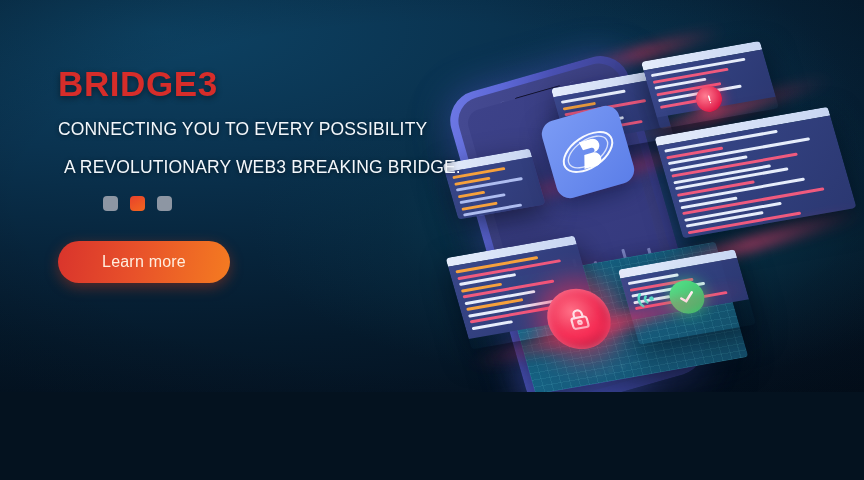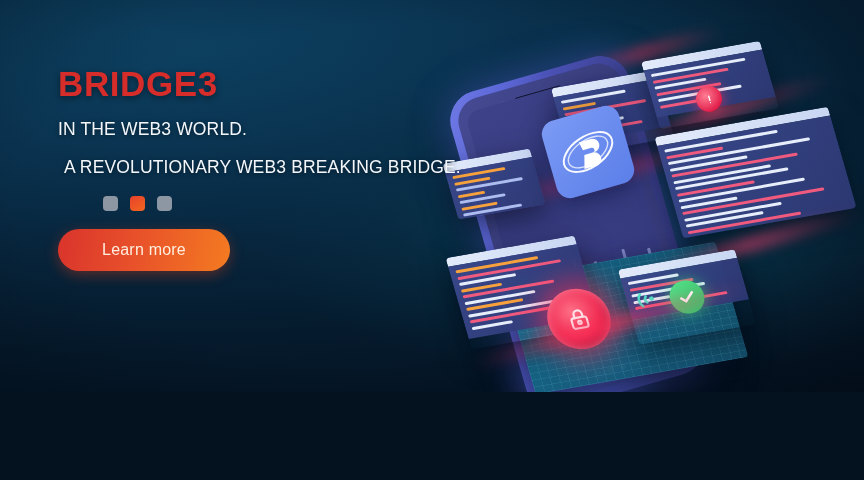--- a/index.html
+++ b/index.html
@@ -32,21 +32,21 @@
   .tagline{list-style:none;margin:0;padding:0;}
   .tagline li{
     color:#f3f7fb;font-size:17.5px;letter-spacing:.15px;line-height:1;
     margin-bottom:20px;white-space:nowrap;text-shadow:0 1px 4px rgba(0,0,0,.5);
   }
   .tagline li.indent{padding-left:6px;}
   .dots{display:flex;gap:12px;margin-top:8px;margin-left:45px;}
   .dot{width:15px;height:15px;border-radius:4px;background:#8d96a3;}
   .dot.active{background:linear-gradient(150deg,#e8412b,#f2671f);}
   .cta{
-    margin-top:18px;display:inline-flex;align-items:center;justify-content:center;
+    margin-top:30px;display:inline-flex;align-items:center;justify-content:center;
     width:172px;height:42px;border-radius:21px;border:none;cursor:pointer;
     background:linear-gradient(100deg,#d9342c 0%,#e8512a 45%,#f47b21 100%);
     color:#ffeede;font-size:16px;letter-spacing:.2px;
     box-shadow:0 4px 14px rgba(190,55,25,.45);
   }
 
   
   .art{position:absolute;left:400px;top:-10px;width:500px;height:500px;z-index:20;}
   .art > *{position:absolute;}
 
@@ -359,21 +359,21 @@
 
   </div>
 
   <div class="bg-vig"></div>
 
   <div class="content">
 
     <h1 class="headline">BRIDGE3</h1>
 
     <ul class="tagline">
-      <li>IN THE WEB3 WORLD.</li>
+      <li>CONNECTING YOU TO EVERY POSSIBILITY</li>
       <li class="indent">A REVOLUTIONARY WEB3 BREAKING BRIDGE.</li>
     </ul>
 
     <div class="dots">
       <span class="dot"></span>
       <span class="dot active"></span>
       <span class="dot"></span>
     </div>
 
     <button class="cta">Learn more</button>

